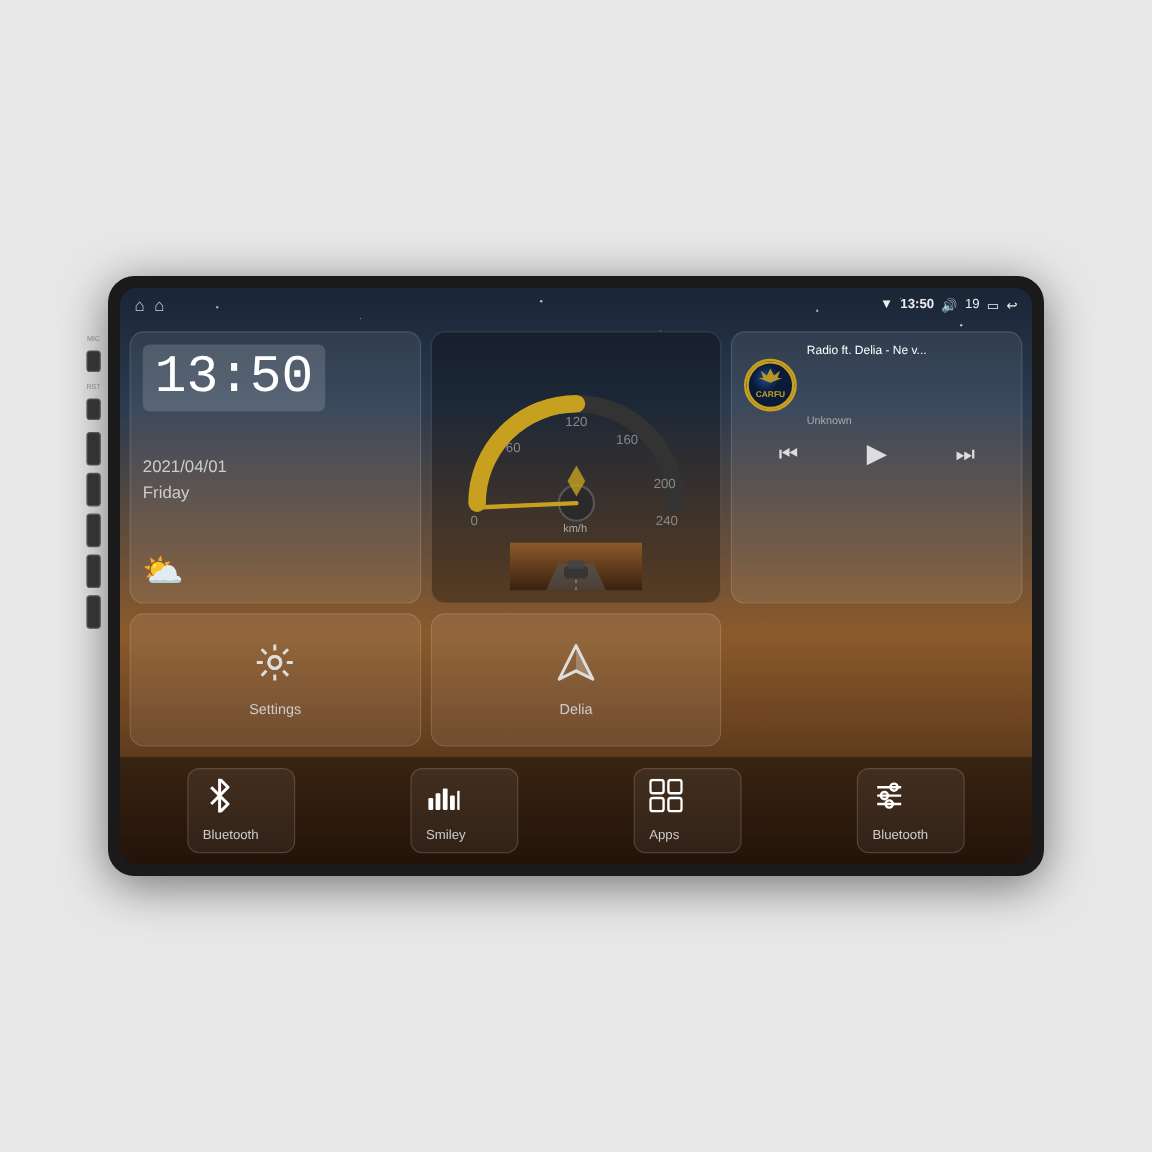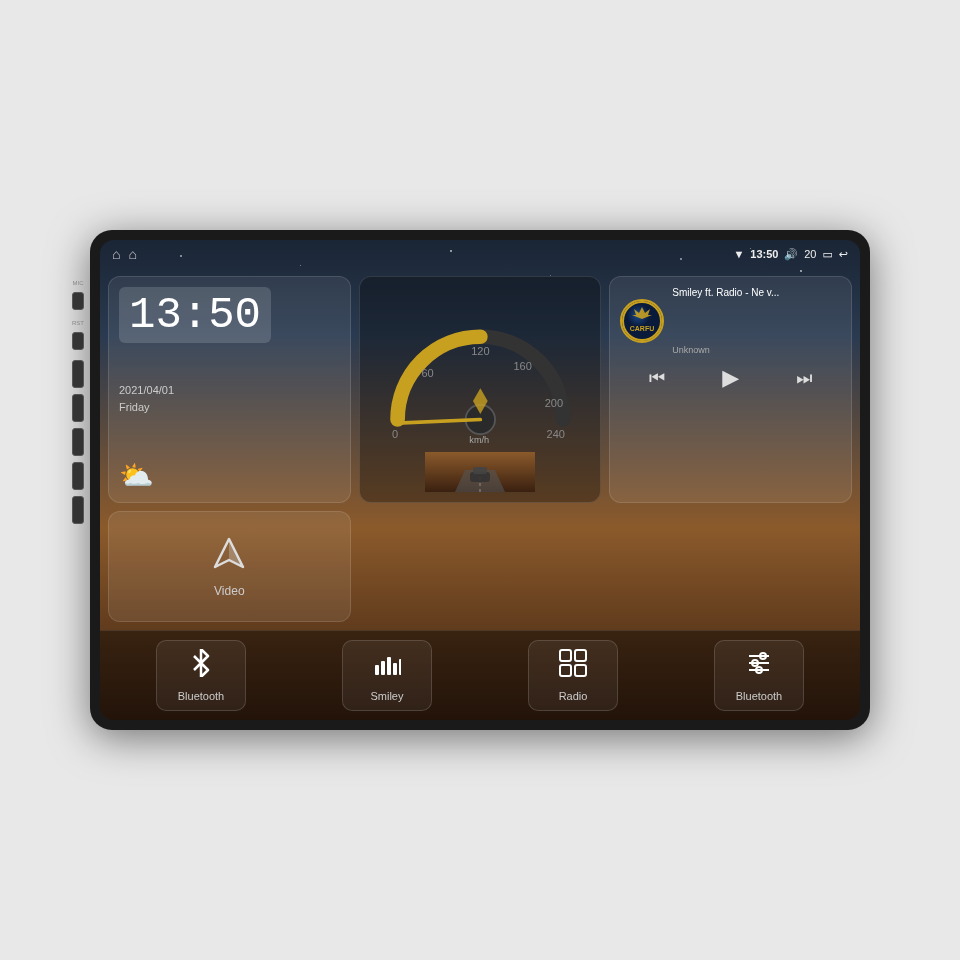--- a/index.html
+++ b/index.html
@@ -123,21 +123,21 @@
       color: #fff;
       font-family: 'Courier New', monospace;
       background: rgba(255,255,255,0.15);
       padding: 4px 10px;
       border-radius: 6px;
       line-height: 1.1;
     }
 
     .clock-date {
       color: #ccc;
-      font-size: 11px;
+      font-size: 14px;
       line-height: 1.6;
     }
 
     .weather-icon {
       font-size: 28px;
       margin-top: 4px;
     }
 
     
     .speedo-card {
@@ -244,21 +244,21 @@
       border-top: 1px solid rgba(255,255,255,0.1);
       display: flex;
       align-items: center;
       justify-content: space-around;
       padding: 0 8px;
     }
 
     .toolbar-item {
       display: flex;
       flex-direction: column;
-      align-items: center;
+      align-items: flex-start;
       gap: 6px;
       cursor: pointer;
       padding: 8px 12px;
       border-radius: 10px;
       border: 1px solid rgba(255,255,255,0.15);
       background: rgba(255,255,255,0.06);
       min-width: 90px;
     }
 
     .toolbar-icon {
@@ -317,21 +317,21 @@
 
     <div class="status-bar">
       <div class="status-left">
         <span class="status-icon">⌂</span>
         <span class="status-icon">⌂</span>
       </div>
       <div class="status-right">
         <span>▼</span>
         <span style="font-weight:bold">13:50</span>
         <span>🔊</span>
-        <span>20</span>
+        <span>19</span>
         <span>▭</span>
         <span style="cursor:pointer">↩</span>
       </div>
     </div>
 
     <div class="main-content">
 
       <div class="card clock-card">
         <div class="clock-time">13:50</div>
         <div class="clock-date">
@@ -396,40 +396,61 @@
                   <stop offset="100%" stop-color="#0a1a3a"></stop>
                 </radialGradient>
               </defs>
               <circle cx="20" cy="20" r="19" fill="url(#logoGrad)" stroke="#c8a020" stroke-width="2"></circle>
 
               <polygon points="20,6 23,12 28,8 26,14 30,14 20,18 10,14 14,14 12,8 17,12" fill="#c8a020" opacity="0.9"></polygon>
               <text x="20" y="30" text-anchor="middle" fill="#c8a020" font-size="7" font-weight="bold">CARFU</text>
             </svg>
           </div>
           <div class="music-text">
-            <div class="music-title">Smiley ft. Radio - Ne v...</div>
+            <div class="music-title">Radio ft. Delia - Ne v...</div>
             <div class="music-artist">Unknown</div>
           </div>
         </div>
         <div class="music-controls">
           <span class="ctrl-btn">⏮</span>
           <span class="ctrl-btn" style="font-size:22px">▶</span>
           <span class="ctrl-btn">⏭</span>
         </div>
       </div>
 
+      <div class="card settings-card">
+        <div class="card-icon-large">
+          <svg width="36" height="36" viewBox="0 0 36 36">
+            <circle cx="18" cy="18" r="5" fill="none" stroke="#ddd" stroke-width="2.5"></circle>
+            <path d="M18 2 L20 8 L22 8 L18 2 Z" fill="#ddd" opacity="0"></path>
+
+            <g stroke="#ddd" stroke-width="2.5" fill="none">
+              <line x1="18" y1="3" x2="18" y2="8"></line>
+              <line x1="18" y1="28" x2="18" y2="33"></line>
+              <line x1="3" y1="18" x2="8" y2="18"></line>
+              <line x1="28" y1="18" x2="33" y2="18"></line>
+              <line x1="7" y1="7" x2="11" y2="11"></line>
+              <line x1="25" y1="25" x2="29" y2="29"></line>
+              <line x1="29" y1="7" x2="25" y2="11"></line>
+              <line x1="7" y1="29" x2="11" y2="25"></line>
+            </g>
+            <circle cx="18" cy="18" r="5" fill="none" stroke="#ddd" stroke-width="2.5"></circle>
+          </svg>
+        </div>
+        <div class="card-label">Settings</div>
+      </div>
 
       <div class="card navi-card">
         <div class="card-icon-large">
           <svg width="36" height="36" viewBox="0 0 36 36">
             <polygon points="18,4 32,32 18,25 4,32" fill="none" stroke="#ddd" stroke-width="2.5" stroke-linejoin="round"></polygon>
             <polygon points="18,4 32,32 18,25" fill="#ddd" opacity="0.3"></polygon>
           </svg>
         </div>
-        <div class="card-label">Video</div>
+        <div class="card-label">Delia</div>
       </div>
 
     </div>
 
     <div class="bottom-toolbar">
 
       <div class="toolbar-item">
         <div class="toolbar-icon">
           <svg width="28" height="28" viewBox="0 0 28 28">
             <polyline points="7,7 21,21 14,28 14,0 21,7 7,21" fill="none" stroke="white" stroke-width="2.5" stroke-linejoin="round"></polyline>
@@ -453,21 +474,21 @@
 
       <div class="toolbar-item">
         <div class="toolbar-icon">
           <svg width="28" height="28" viewBox="0 0 28 28">
             <rect x="1" y="1" width="11" height="11" rx="2" fill="none" stroke="white" stroke-width="2"></rect>
             <rect x="16" y="1" width="11" height="11" rx="2" fill="none" stroke="white" stroke-width="2"></rect>
             <rect x="1" y="16" width="11" height="11" rx="2" fill="none" stroke="white" stroke-width="2"></rect>
             <rect x="16" y="16" width="11" height="11" rx="2" fill="none" stroke="white" stroke-width="2"></rect>
           </svg>
         </div>
-        <span class="toolbar-label">Radio</span>
+        <span class="toolbar-label">Apps</span>
       </div>
 
 
       <div class="toolbar-item">
         <div class="toolbar-icon">
           <svg width="28" height="28" viewBox="0 0 28 28">
             <line x1="4" y1="14" x2="24" y2="14" stroke="white" stroke-width="2"></line>
             <circle cx="10" cy="14" r="3" fill="none" stroke="white" stroke-width="2"></circle>
             <line x1="4" y1="7" x2="24" y2="7" stroke="white" stroke-width="2"></line>
             <circle cx="18" cy="7" r="3" fill="none" stroke="white" stroke-width="2"></circle>

